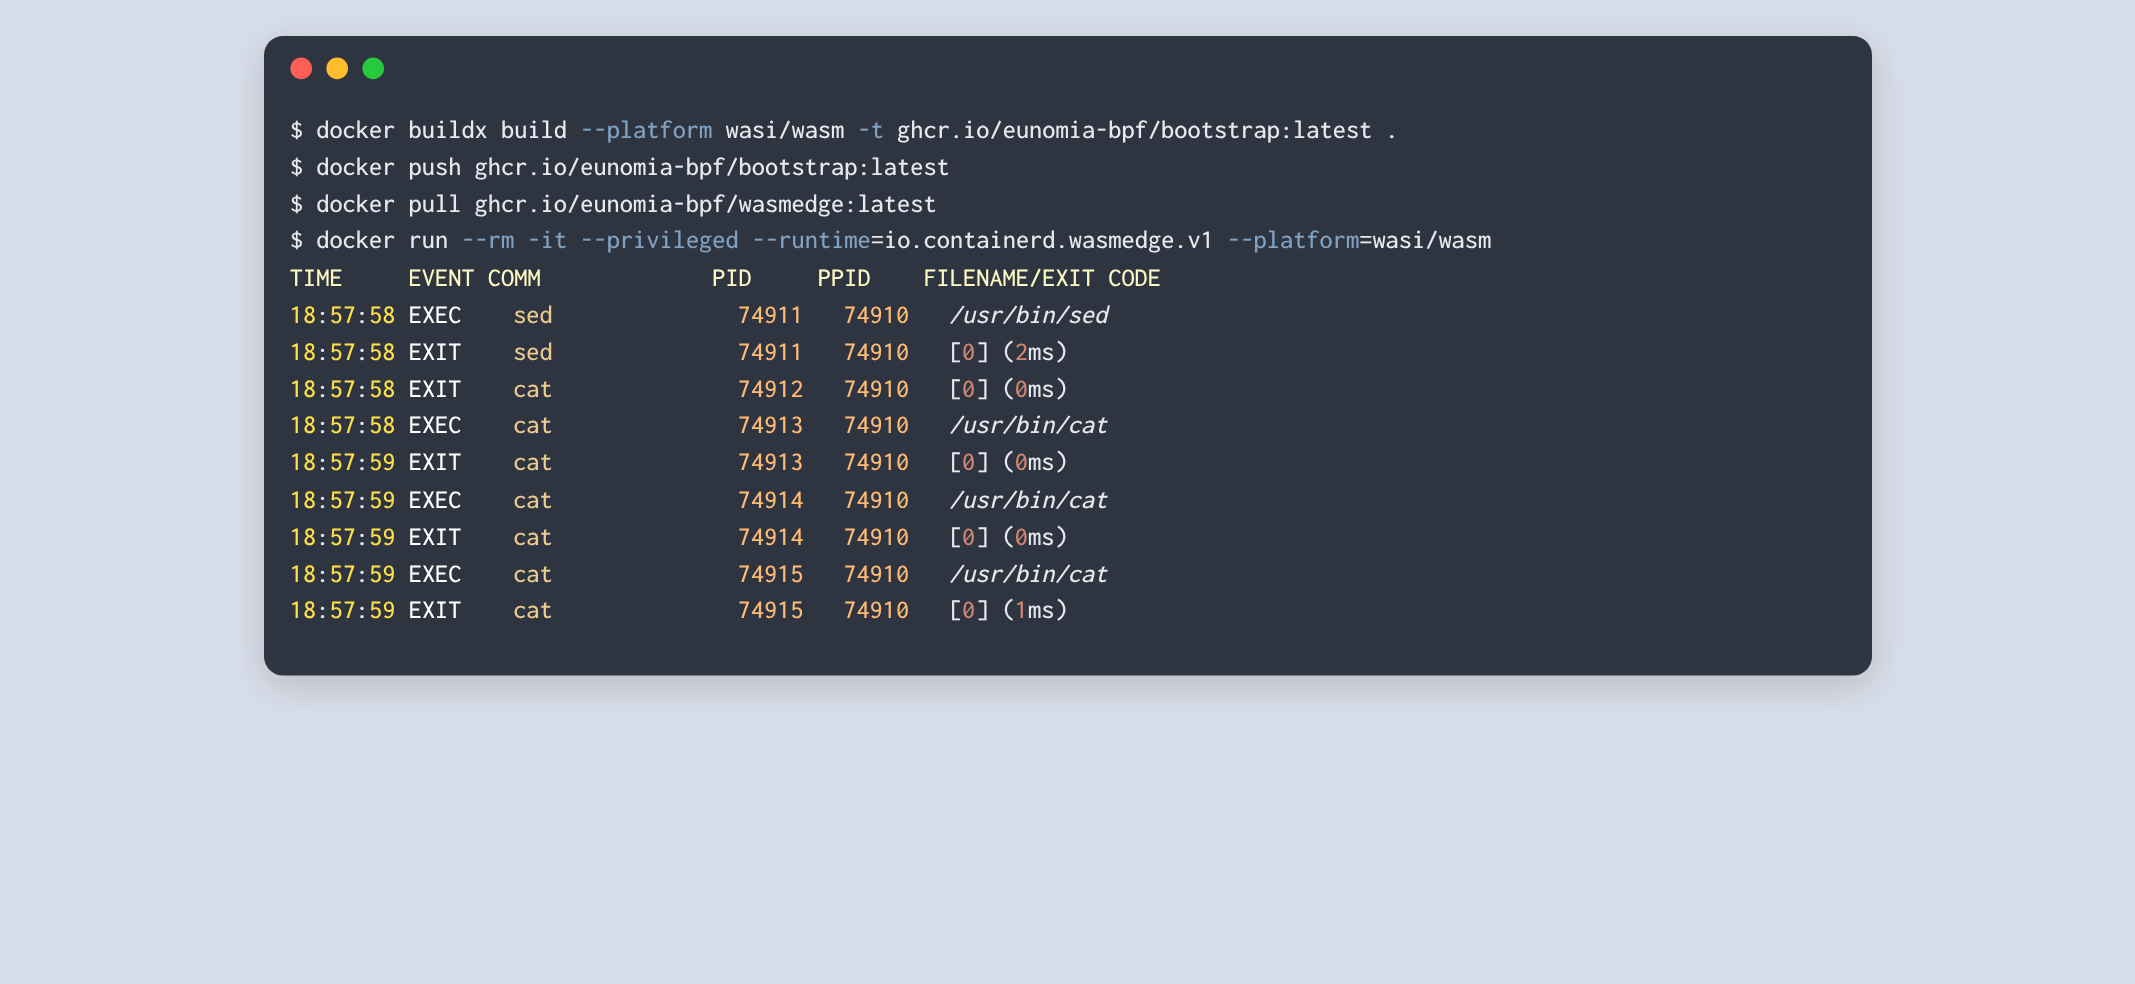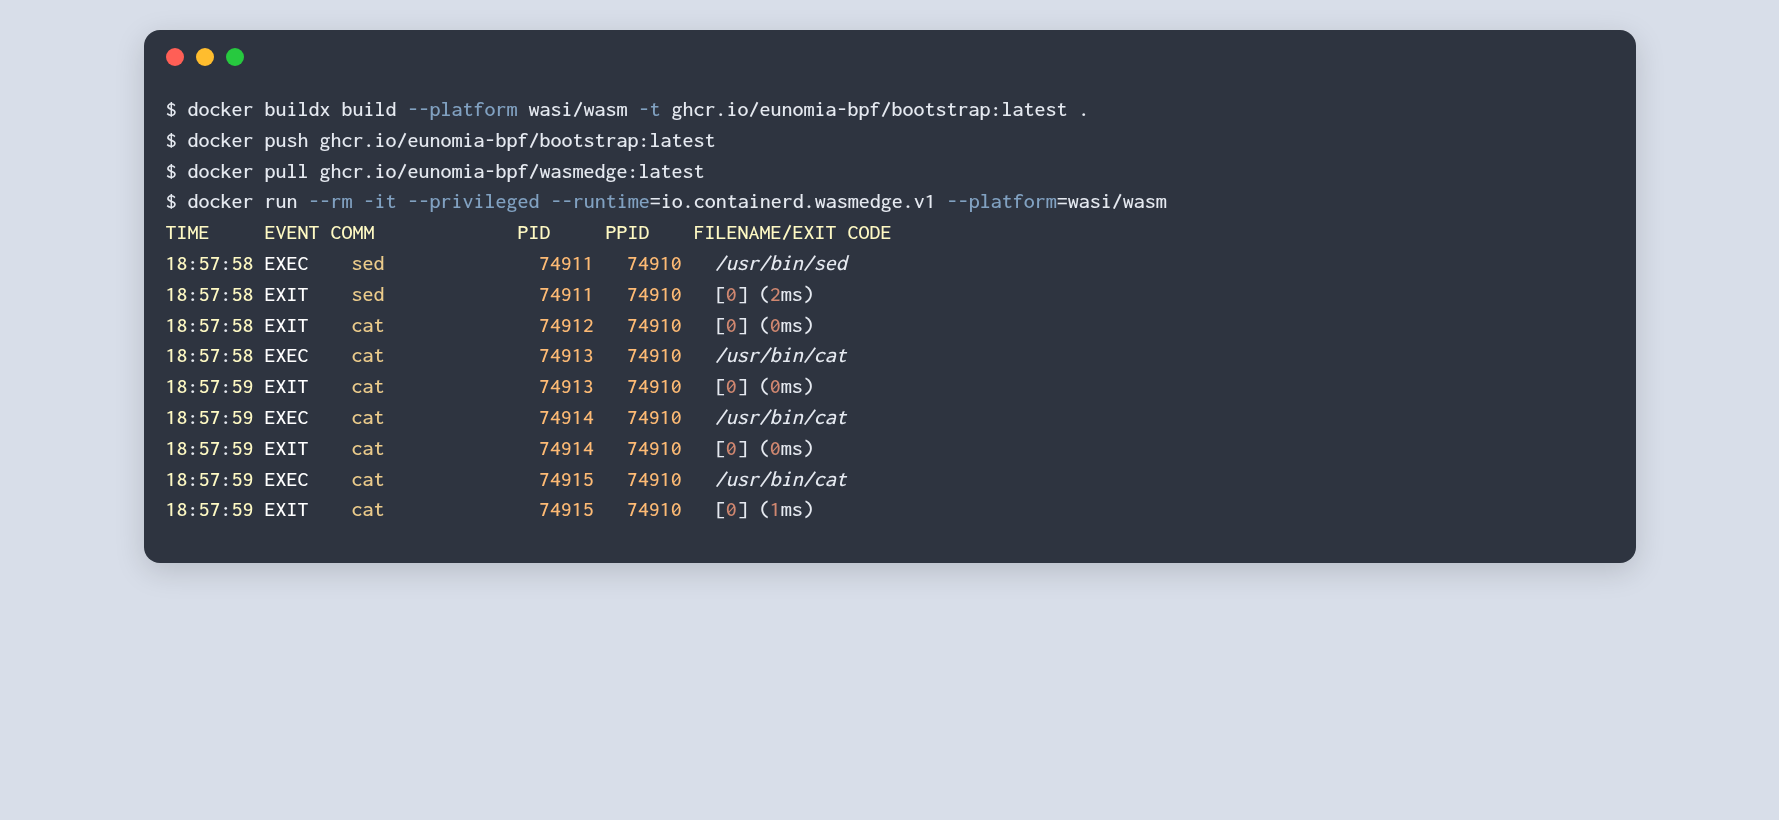--- a/index.html
+++ b/index.html
@@ -12,21 +12,21 @@
       font-family: 'SF Mono', 'Monaco', 'Inconsolata', 'Fira Mono', 'Droid Sans Mono', 'Source Code Pro', monospace;
       display: flex;
       justify-content: center;
       align-items: flex-start;
       padding: 30px;
       min-height: 100vh;
     }
     .terminal-window {
       background: #2e3440;
       border-radius: 16px;
-      width: 1492px;
+      width: 1340px;
       padding-bottom: 34px;
       box-shadow: 0 8px 30px rgba(0,0,0,0.15);
     }
     .titlebar {
       height: 54px;
       display: flex;
       align-items: center;
       padding-left: 22px;
       gap: 12px;
     }
@@ -45,21 +45,21 @@
       font-weight: 500;
       color: #e5e9f0;
     }
     .line {
       white-space: pre;
     }
     .prompt { color: #e5e9f0; }
     .cmd { color: #e5e9f0; }
     .flag { color: #81a1c1; }
     .header-row { color: #fef9c3; }
-    .time-num { color: #fef9c3; text-align: right; }
+    .time-num { color: #fde047; text-align: right; }
     .time-colon { color: #e5e9f0; }
     .event { color: #ffffff; }
     .comm { color: #ebcb8b; margin-left: 21px; }
     .pid { color: #fdba74; }
     .path { color: #e5e9f0; font-style: italic; }
     .bracket { color: #e5e9f0; }
     .num { color: #d08770; }
   </style>
 </head>
 <body>

